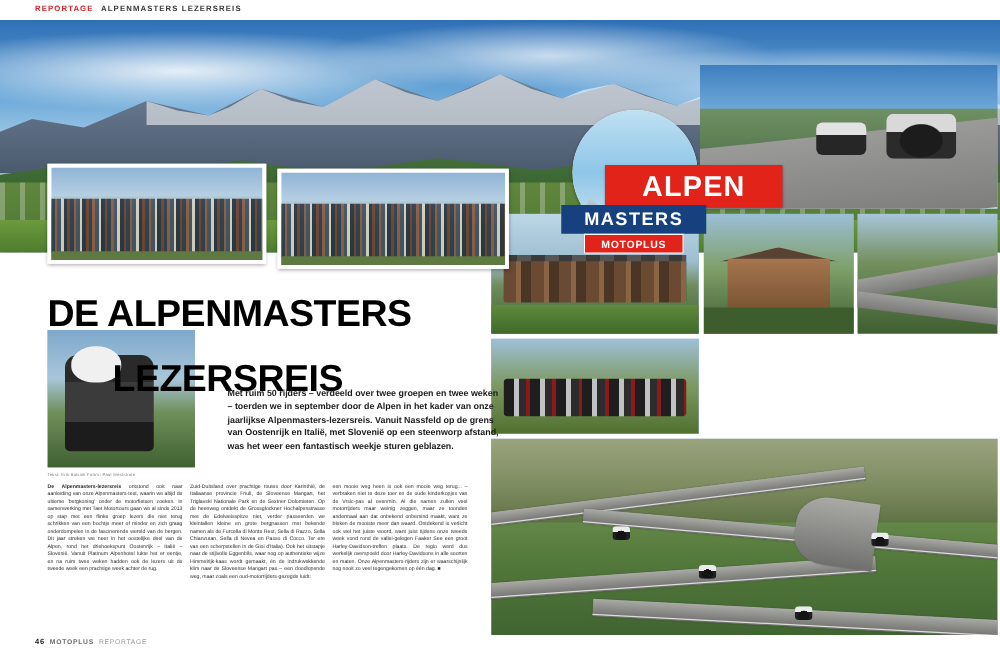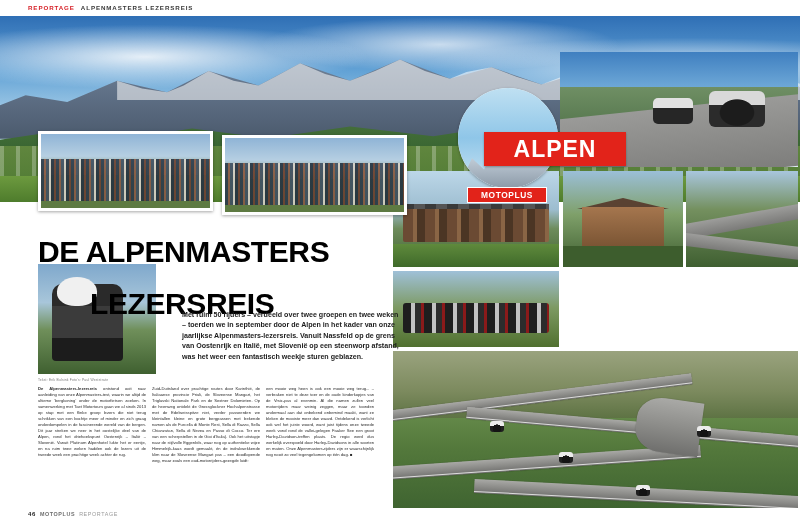--- a/index.html
+++ b/index.html
@@ -473,20 +473,23 @@
   </div>
 
   <div id="logo-badge">
     <div class="circle">
       <div class="c-sky"></div>
       <div class="c-peak"></div>
     </div>
     <div class="redband">
       <span>ALPEN</span>
     </div>
+    <div class="blueband">
+      <span>MASTERS</span>
+    </div>
     <div class="motoplus">
       <span>MOTOPLUS</span>
     </div>
   </div>
 
   <div id="headline" class="zhigh">
     <span class="l1">DE ALPENMASTERS</span>
     <span class="l2">LEZERSREIS</span>
   </div>
 

